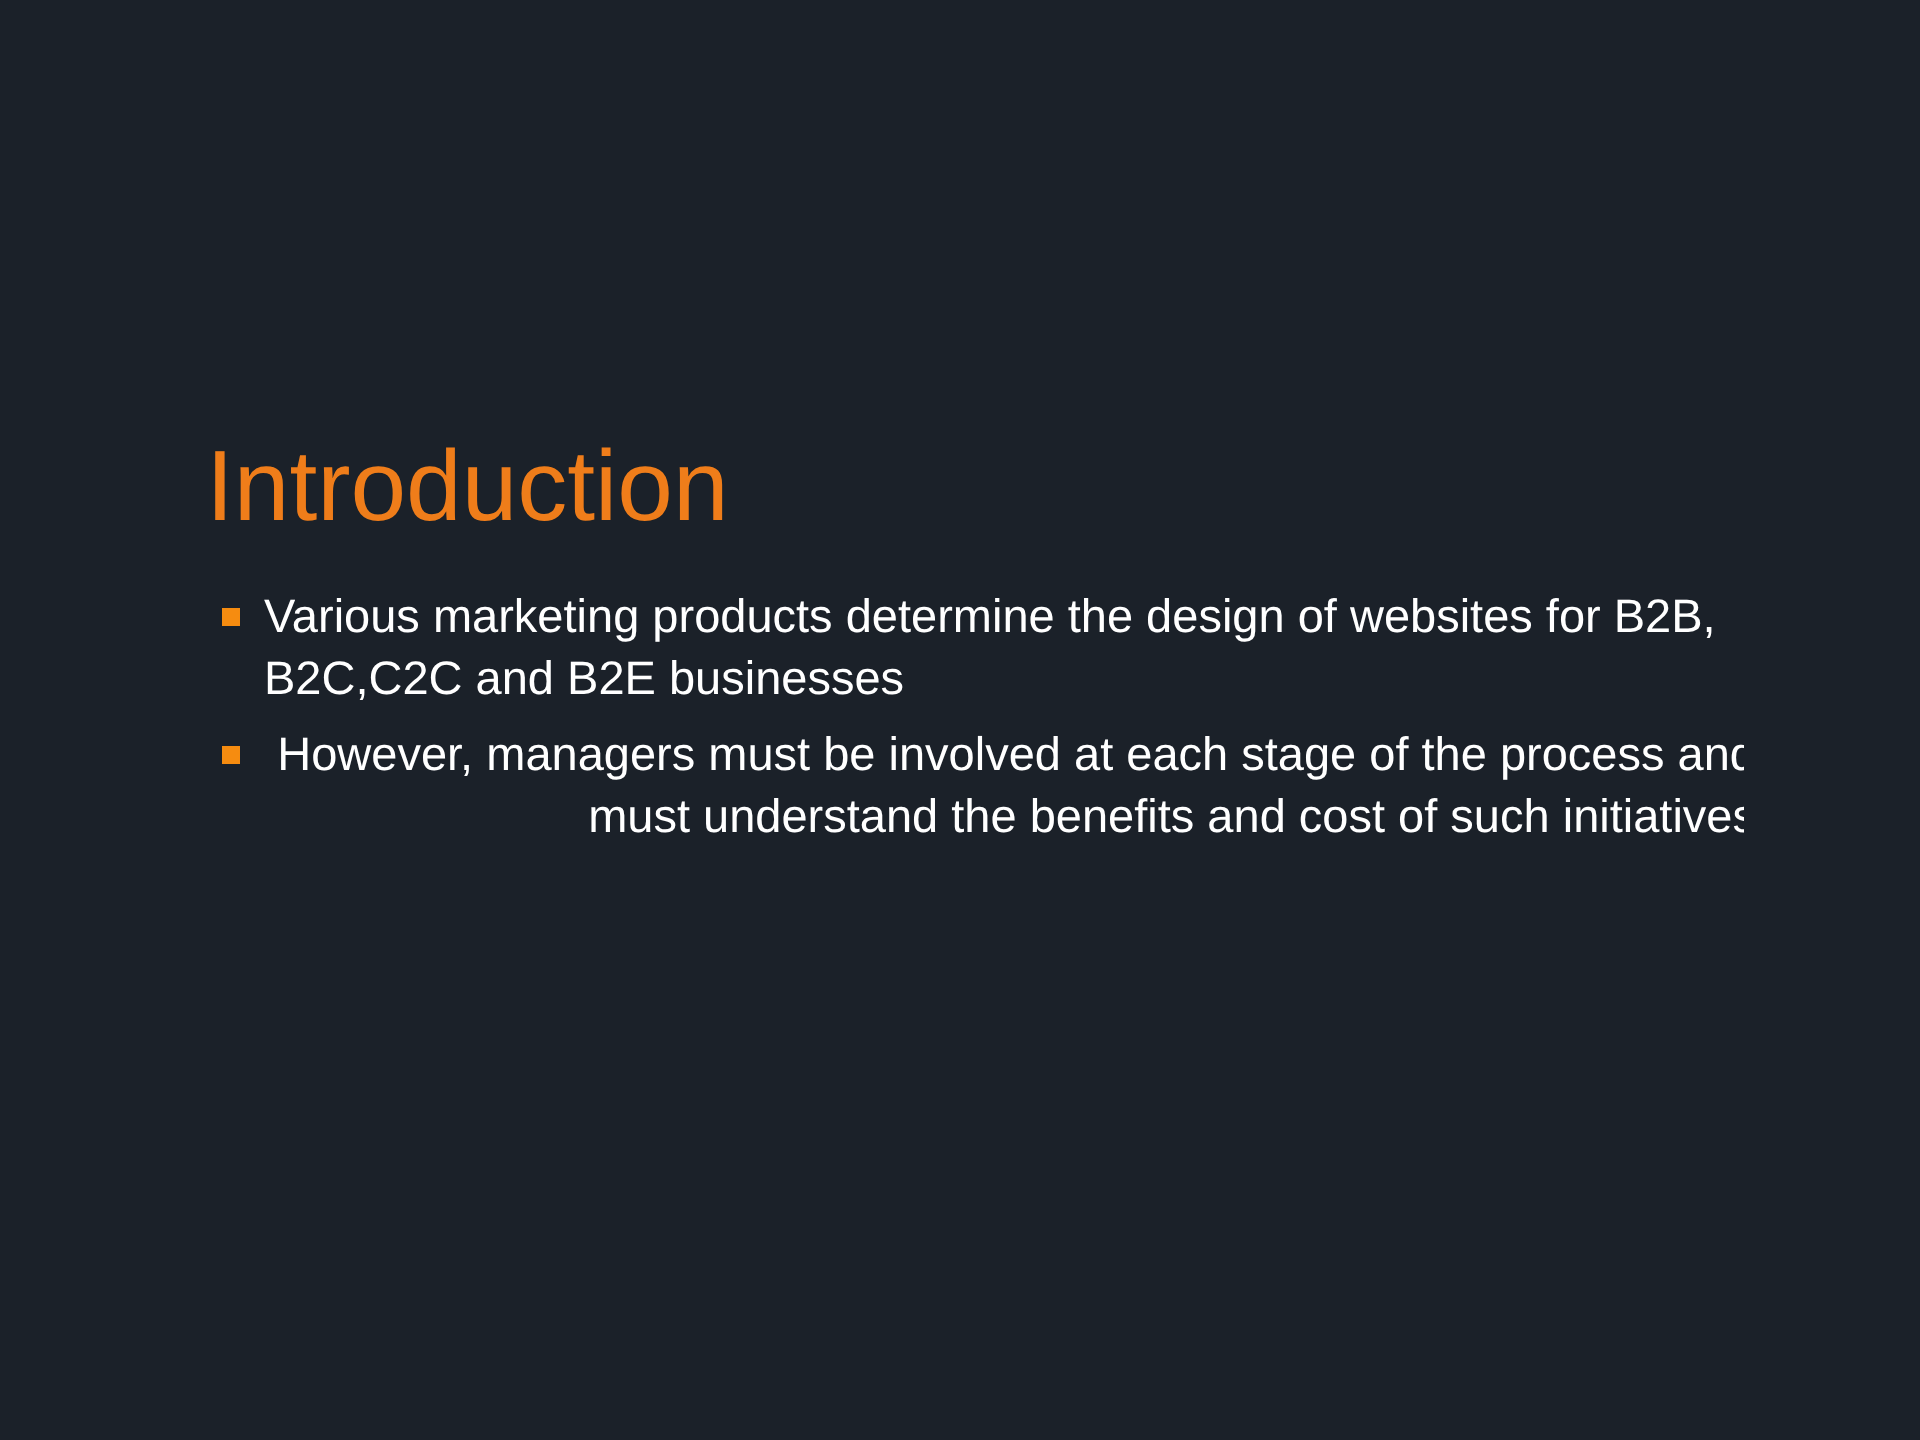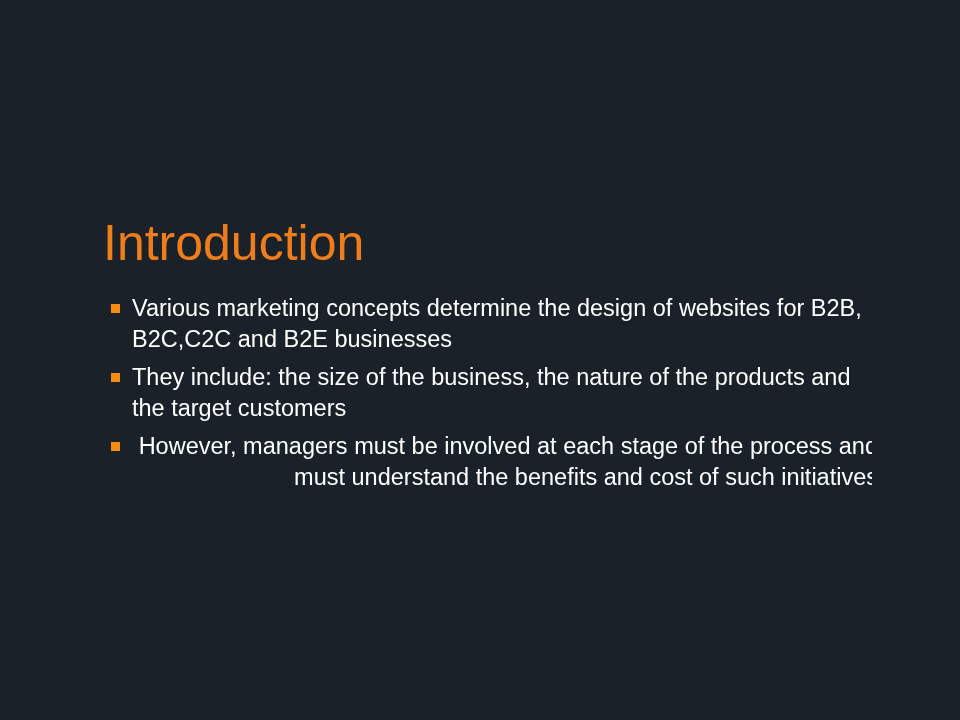--- a/index.html
+++ b/index.html
@@ -104,27 +104,23 @@
     <div class="deco-gap"></div>
     <div class="deco-block"></div>
   </div>
 
   <div class="title">Introduction</div>
 
   <div class="body">
 
     <div class="bullet">
       <span class="bullet-marker"></span>
-      <span class="bullet-text">Various marketing concepts determine the design of websites for B2B, B2C,C2C and B2E businesses</span>
+      <span class="bullet-text">Various marketing products determine the design of websites for B2B, B2C,C2C and B2E businesses</span>
     </div>
 
-    <div class="bullet">
-      <span class="bullet-marker"></span>
-      <span class="bullet-text">They include: the size of the business, the nature of the products and the target customers</span>
-    </div>
 
 
     <div class="bullet">
       <span class="bullet-marker"></span>
       <span class="bullet-text">However, managers must be involved at each stage of the process and must understand the benefits and cost of such initiatives</span>
     </div>
 
   </div>
 
 </div>

